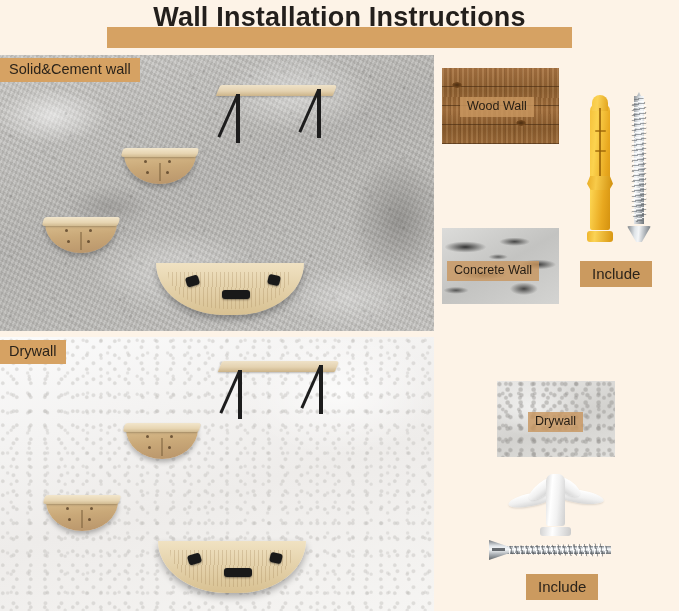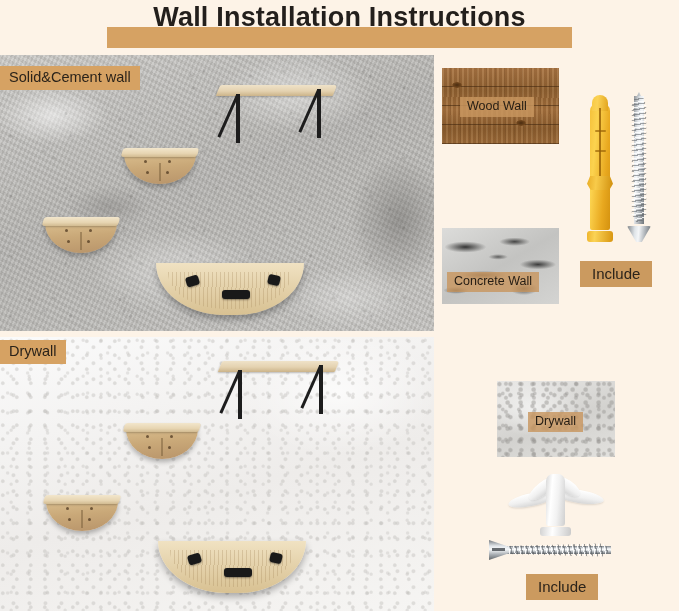--- a/index.html
+++ b/index.html
@@ -142,21 +142,21 @@
   
   .badge {
     position:absolute;
     background:#d6a263;
     color:#2b231a;
     font-size:14px;
     padding:4px 9px 5px 9px;
     white-space:nowrap;
     line-height:1;
   }
-  .badge-solid { left:0;  top:66px;  font-size:14.5px;text-align:center; }
+  .badge-solid { left:0;  top:58px;  font-size:14.5px;text-align:center; }
   .badge-dry   { left:0;  top:340px; font-size:14.5px; }
 
   
   .swatch { position:absolute; overflow:hidden; }
   .sw-wood     { left:442px; top:68px;  width:117px; height:76px; }
   .sw-brick    { left:442px; top:148px; width:117px; height:76px; }
   .sw-concrete { left:442px; top:228px; width:117px; height:76px; }
   .sw-drywall  { left:497px; top:381px; width:118px; height:76px; }
 
   .wood-bg{
@@ -446,21 +446,21 @@
       <div class="wood-knot" style="left:10px; top:14px;"></div>
       <div class="wood-knot" style="left:74px; top:52px;"></div>
       <div class="wood-knot" style="left:48px; top:33px; width:7px; height:4px;"></div>
     </div>
     <div class="sw-label" style="left:18px; top:29px;">Wood Wall</div>
   </div>
 
 
   <div class="swatch sw-concrete">
     <div class="conc-sw-bg"></div>
-    <div class="sw-label" style="left:5px; top:44px;">Concrete Wall</div>
+    <div class="sw-label" style="left:5px; top:33px;">Concrete Wall</div>
   </div>
 
   <div class="anchor-yellow">
     <div class="ay-body"></div>
     <div class="ay-tip"></div>
     <div class="ay-slot"></div>
     <div class="ay-rib" style="top:38px;"></div>
     <div class="ay-rib" style="top:58px;"></div>
     <div class="ay-collar"></div>
     <div class="ay-flange"></div>

